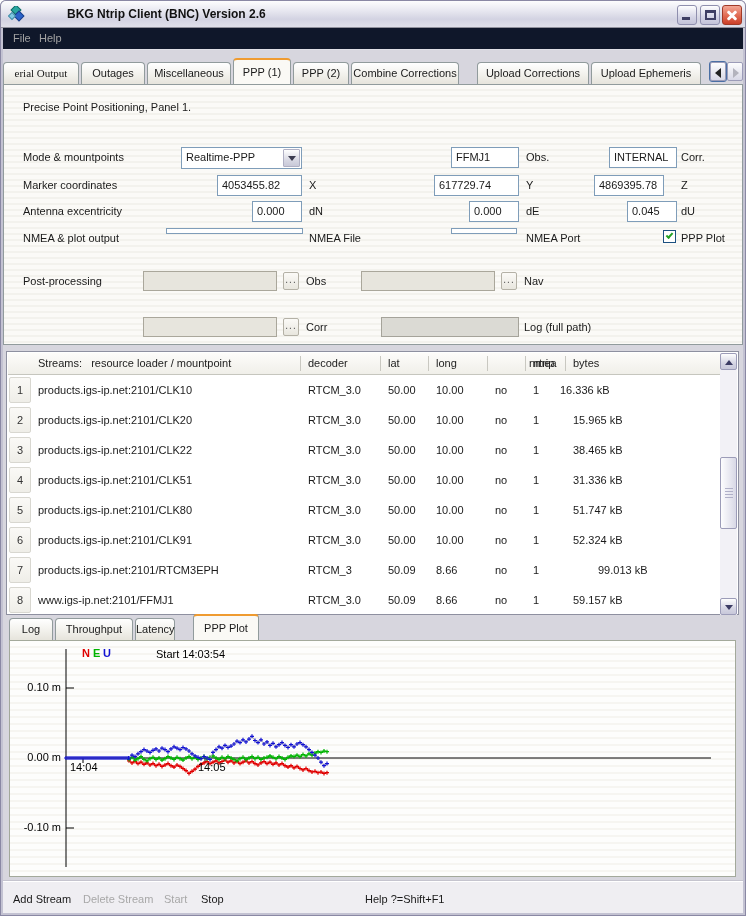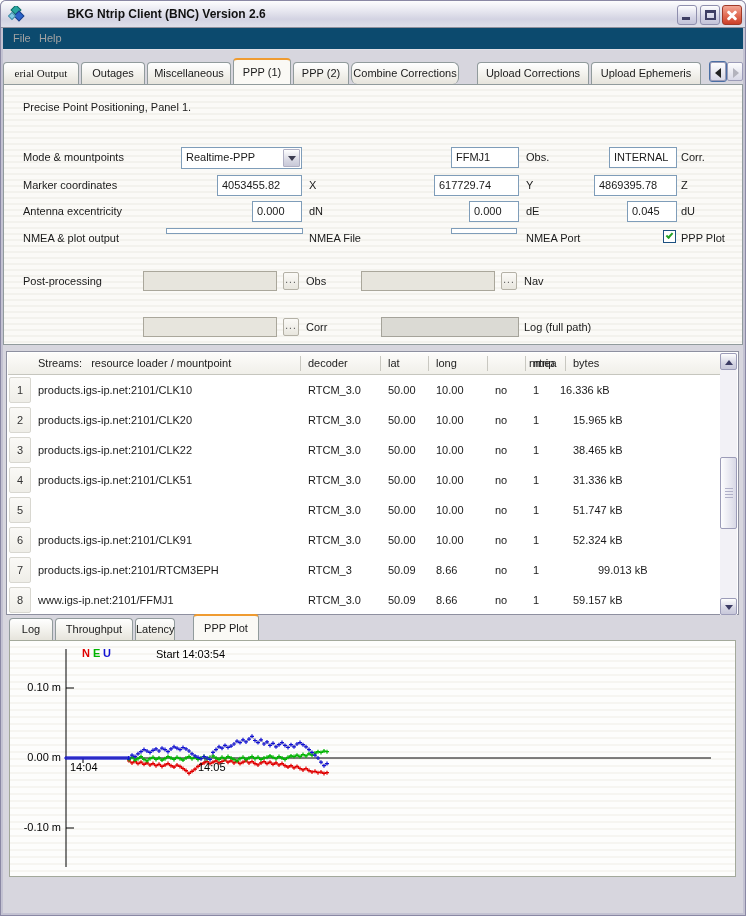--- a/index.html
+++ b/index.html
@@ -20,21 +20,21 @@
     border:1px solid #8f8fae; background:linear-gradient(180deg,#fefeff,#d5d5e6 60%,#c3c3d8); }
   .winbtn.min { left:676px; } .winbtn.max { left:699px; }
   .winbtn.close { left:721px; background:linear-gradient(180deg,#f3a795,#e06a52 55%,#cc3f28); border-color:#a03a28; }
   .glyph-min { position:absolute; left:4px; bottom:4px; width:8px; height:3px; background:#3f3f64; }
   .glyph-max { position:absolute; left:4px; top:4px; width:11px; height:10px; border:2px solid #3f3f64; border-top-width:3px; }
   .glyph-x1,.glyph-x2 { position:absolute; left:3px; top:8px; width:12px; height:3px; background:#fff; border-radius:1px; }
   .glyph-x1 { transform:rotate(45deg);} .glyph-x2 { transform:rotate(-45deg);}
 
   
   .menubar { position:absolute; left:3px; top:28px; width:740px; height:22px;
-    background:#0c4a6e; border-bottom:1px solid #e0dfe6; }
+    background:#0f172a; border-bottom:1px solid #e0dfe6; }
   .menu-item { position:absolute; top:4px; color:#a2a2a2; }
   .menu-file { left:10px; } .menu-help { left:36px; }
 
   
   .tab { position:absolute; bottom:0; height:22px; line-height:21px; text-align:center;
     background:linear-gradient(180deg,#ffffff,#f2f1ec 55%,#e6e4dc);
     border:1px solid #919b9c; border-bottom:none; border-radius:4px 4px 0 0; cursor:default; }
   .tab.sel { height:26px; background:#faf9f5; border-top:2px solid #ef9b30; z-index:3;
     line-height:24px; }
   .tabstrip { position:absolute; }
@@ -144,21 +144,21 @@
     <span class="menu-item menu-file">File</span>
     <span class="menu-item menu-help">Help</span>
   </div>
 
   <div class="tabstrip tabstrip1" id="tabstrip1">
       <span class="tab" style="left: 0px; width: 76px; font-family: Liberation Serif, serif;">erial Output</span>
       <span class="tab" style="left: 78px; width: 64px;">Outages</span>
       <span class="tab" style="left: 144px; width: 84px;">Miscellaneous</span>
       <span class="tab sel" style="left: 230px; width: 58px;">PPP (1)</span>
       <span class="tab" style="left: 290px; width: 56px;">PPP (2)</span>
-      <span class="tab" style="left: 348px; width: 108px; border-radius: 6px;">Combine Corrections</span>
+      <span class="tab" style="left: 348px; width: 108px;">Combine Corrections</span>
       <span class="tab" style="left: 474px; width: 112px;">Upload Corrections</span>
       <span class="tab" style="left: 588px; width: 110px;">Upload Ephemeris</span>
     </div>
   <span class="tscroll left">
       <span class="arr-l"></span>
     </span>
   <span class="tscroll right">
       <span class="arr-r"></span>
     </span>
 
@@ -173,21 +173,21 @@
     <span class="field" style="left:447px;top:62px;width:68px;">FFMJ1</span>
     <span class="lbl" style="left:522px;top:66px;">Obs.</span>
     <span class="field" style="left:605px;top:62px;width:68px;">INTERNAL</span>
     <span class="lbl" style="left:677px;top:66px;">Corr.</span>
 
     <span class="lbl" style="left:19px;top:94px;">Marker coordinates</span>
     <span class="field" style="left:213px;top:90px;width:85px;">4053455.82</span>
     <span class="lbl" style="left:305px;top:94px;">X</span>
     <span class="field" style="left:430px;top:90px;width:85px;">617729.74</span>
     <span class="lbl" style="left:522px;top:94px;">Y</span>
-    <span class="field" style="left:590px;top:90px;width:83px;">4869395.78</span>
+    <span class="field" style="left:590px;top:90px;width:70px;">4869395.78</span>
     <span class="lbl" style="left:677px;top:94px;">Z</span>
 
     <span class="lbl" style="left:19px;top:120px;">Antenna excentricity</span>
     <span class="field" style="left:248px;top:116px;width:50px;">0.000</span>
     <span class="lbl" style="left:305px;top:120px;">dN</span>
     <span class="field" style="left:465px;top:116px;width:50px;">0.000</span>
     <span class="lbl" style="left:522px;top:120px;">dE</span>
     <span class="field" style="left:623px;top:116px;width:50px;">0.045</span>
     <span class="lbl" style="left:677px;top:120px;">dU</span>
 
@@ -268,20 +268,21 @@
           <span class="cell" style="left: 30px;">products.igs-ip.net:2101/CLK51</span>
           <span class="cell" style="left: 300px;">RTCM_3.0</span>
           <span class="cell" style="left: 380px;">50.00</span>
           <span class="cell" style="left: 428px;">10.00</span>
           <span class="cell" style="left: 487px;">no</span>
           <span class="cell" style="left: 525px;">1</span>
           <span class="cell" style="left: 565px;">31.336 kB</span>
         </div>
         <div class="trow" style="top: 120px;">
           <span class="rownum">5</span>
+          <span class="cell" style="left: 30px;">products.igs-ip.net:2101/CLK80</span>
           <span class="cell" style="left: 300px;">RTCM_3.0</span>
           <span class="cell" style="left: 380px;">50.00</span>
           <span class="cell" style="left: 428px;">10.00</span>
           <span class="cell" style="left: 487px;">no</span>
           <span class="cell" style="left: 525px;">1</span>
           <span class="cell" style="left: 565px;">51.747 kB</span>
         </div>
         <div class="trow" style="top: 150px;">
           <span class="rownum">6</span>
           <span class="cell" style="left: 30px;">products.igs-ip.net:2101/CLK91</span>
@@ -350,14 +351,21 @@
     <span class="plot-label leg" id="leg-e" style="left: 83px; top: 6px; color: rgb(0, 180, 0);">E</span>
     <span class="plot-label leg" id="leg-u" style="left: 93px; top: 6px; color: rgb(18, 18, 210);">U</span>
     <span class="plot-label" style="left:146px;top:7px;">Start 14:03:54</span>
     <span class="plot-label ylab" style="top:40px;">0.10 m</span>
     <span class="plot-label ylab" style="top:110px;">0.00 m</span>
     <span class="plot-label ylab" style="top:180px;">-0.10 m</span>
     <span class="plot-label" style="left:60px;top:120px;">14:04</span>
     <span class="plot-label" style="left:188px;top:120px;text-align:right;">14:05</span>
   </div>
 
+  <div class="statusbar">
+    <span class="sb-item" style="left:10px;">Add Stream</span>
+    <span class="sb-item dis" style="left:80px;">Delete Stream</span>
+    <span class="sb-item dis" style="left:161px;">Start</span>
+    <span class="sb-item" style="left:198px;">Stop</span>
+    <span class="sb-item" style="left:362px;">Help ?=Shift+F1</span>
+  </div>
 
 </div>
 
 </body></html>

